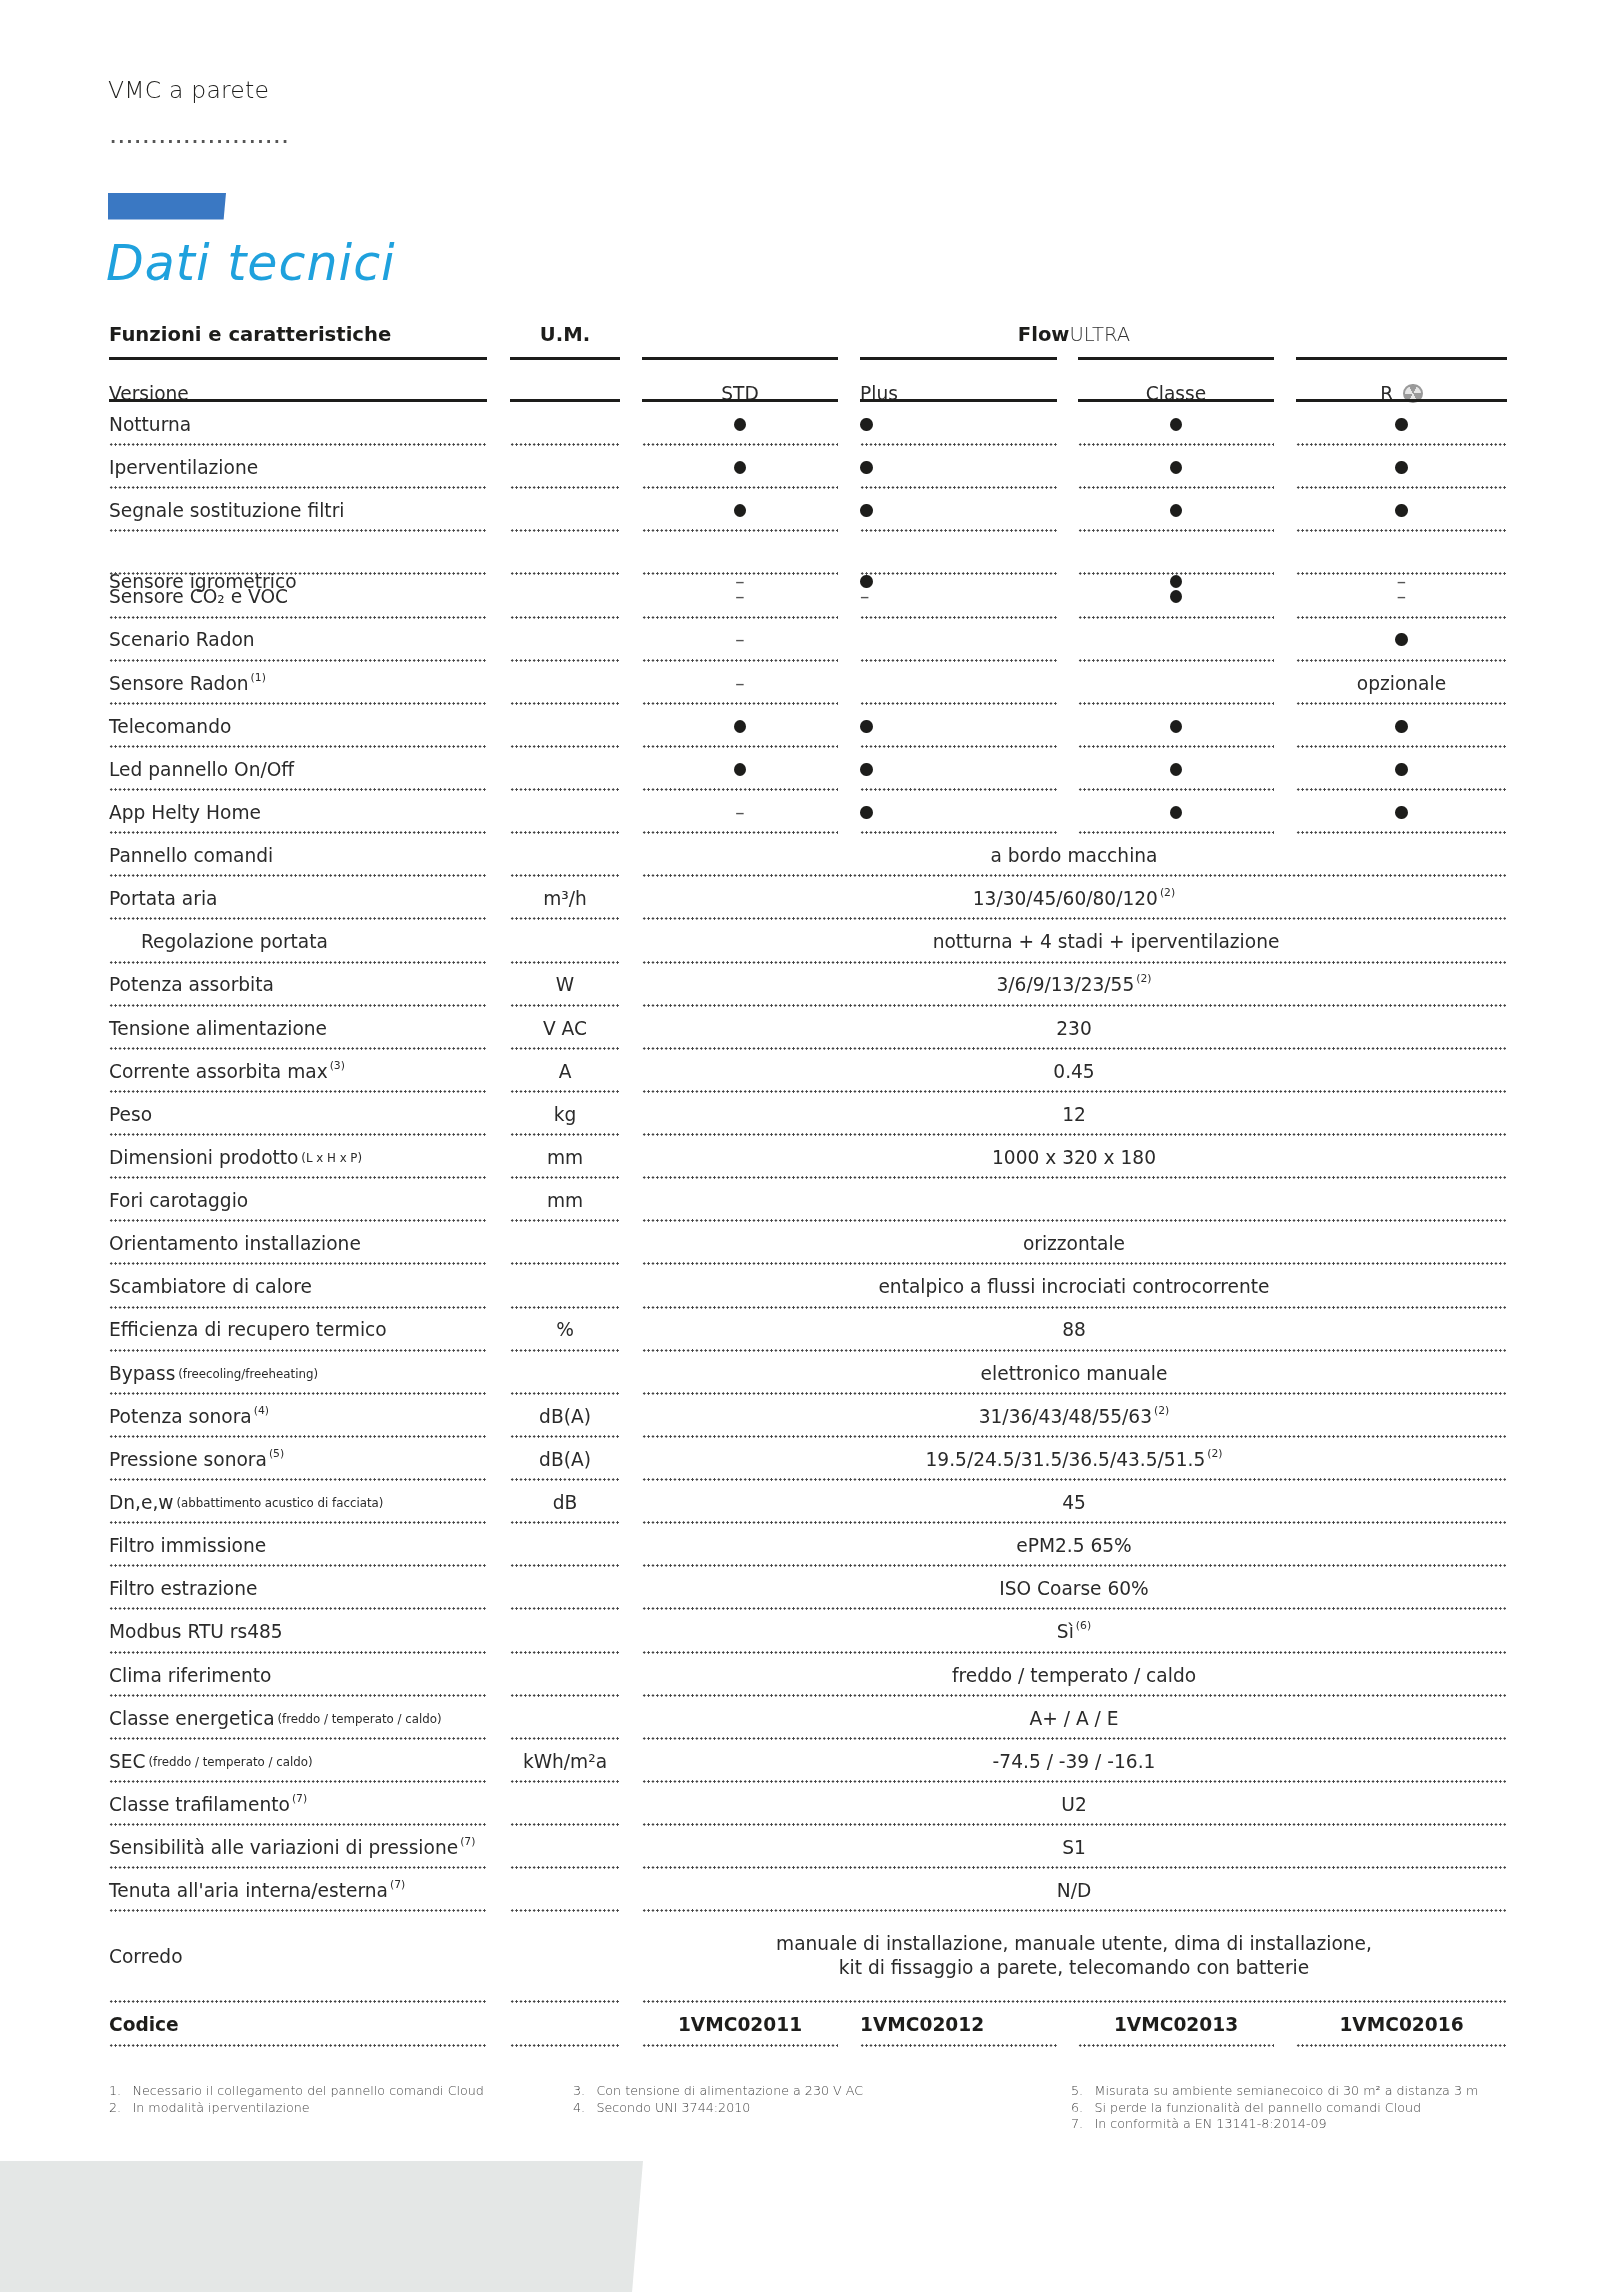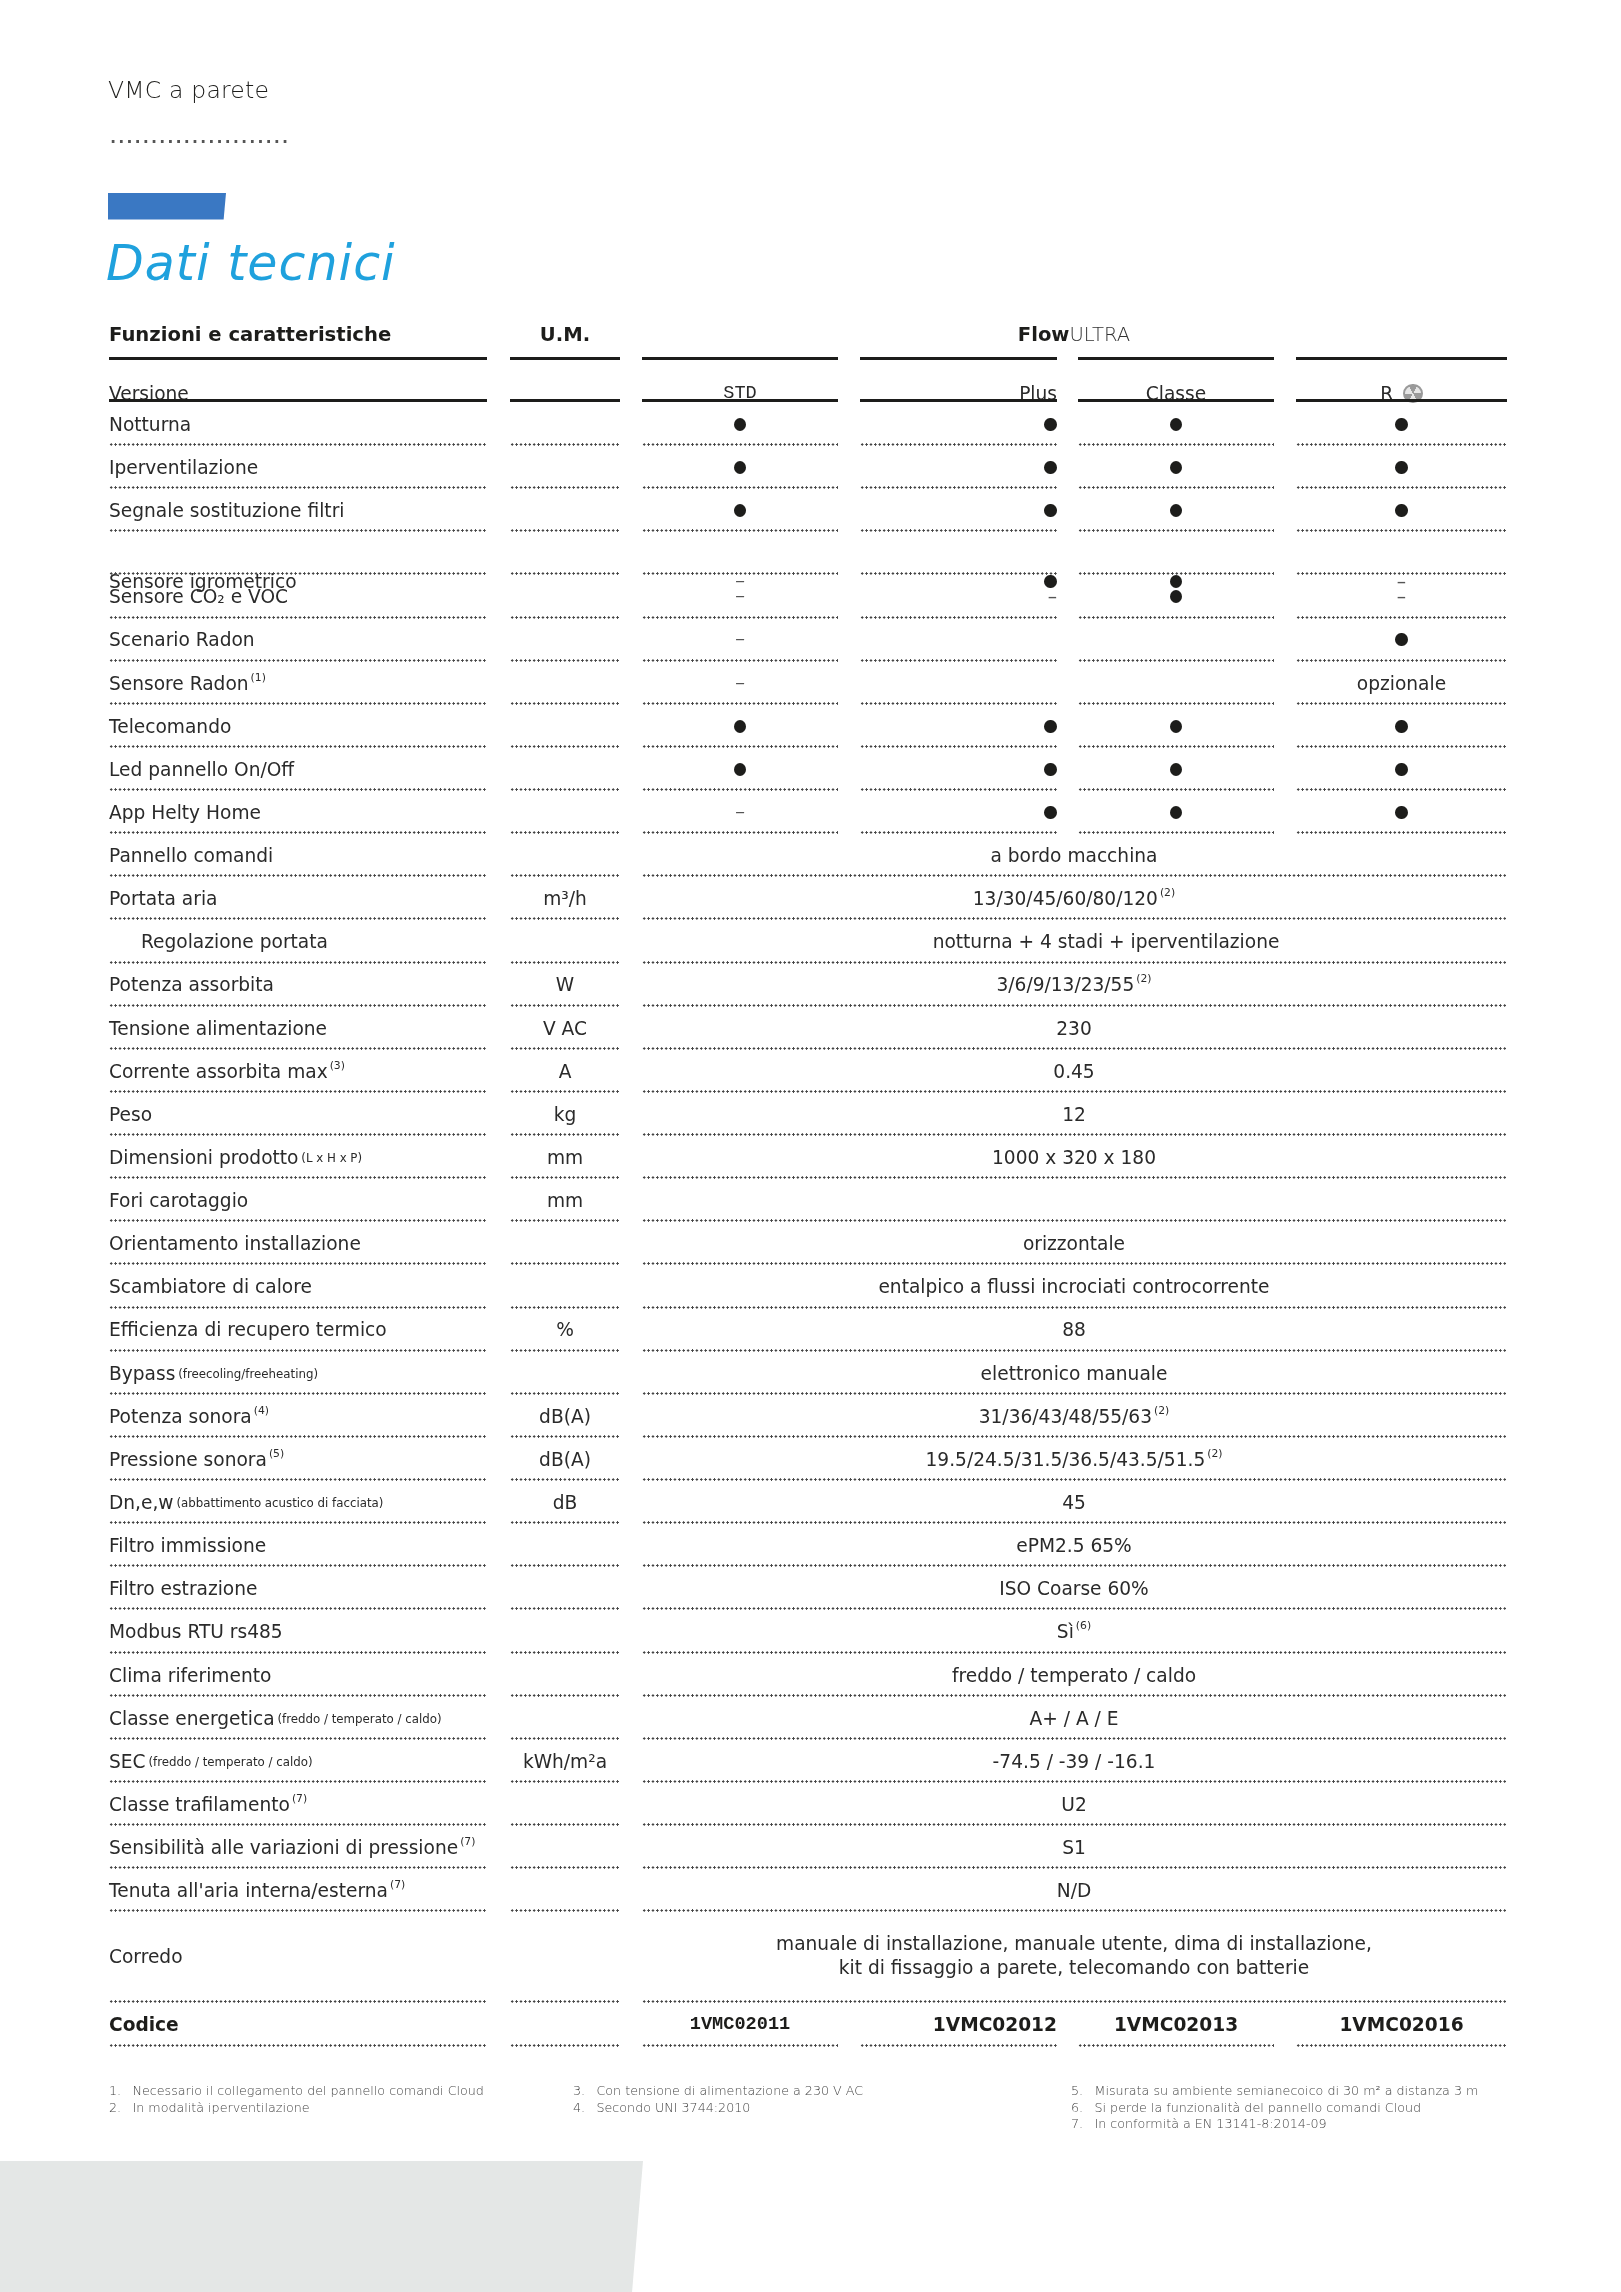--- a/index.html
+++ b/index.html
@@ -39,22 +39,22 @@
   .thick { position: absolute; height: 2.9px; background: #1d1d1b; }
 
   .row { position: absolute; left: 0; width: 1621px; height: 43px; }
   .cell {
     position: absolute; top: 0; height: 100%;
     display: flex; align-items: center; font-size: 18.6px; color: #2a2a2a;
     white-space: nowrap;
   }
   .cell.lbl { left: 109px; width: 378px; justify-content: flex-start; }
   .cell.um  { left: 510px; width: 110px; justify-content: center; }
-  .cell.c0  { left: 642px; width: 196px; justify-content: center; font-family: Liberation Mono, monospace; }
-  .cell.c1  { left: 860px; width: 197px; justify-content: flex-end; }
+  .cell.c0  { left: 642px; width: 196px; justify-content: center; }
+  .cell.c1  { left: 860px; width: 197px; justify-content: flex-start; }
   .cell.c2  { left: 1078px; width: 196px; justify-content: center; }
   .cell.c3  { left: 1296px; width: 211px; justify-content: center; }
   .cell.span { left: 642px; width: 864px; justify-content: center; text-align: center; }
   .cell small { font-size: 11.8px; margin-left: 2.9px; }
   .cell sup { font-size: 10.8px; margin-left: 2px; align-self: flex-start; margin-top: 8.8px; }
   .bullet { width: 12.7px; height: 13.7px; border-radius: 50%; background: #1d1d1b; display: inline-block; }
   .dash { color: #555; }
 
   .dotline {
     position: absolute; height: 2.9px;

